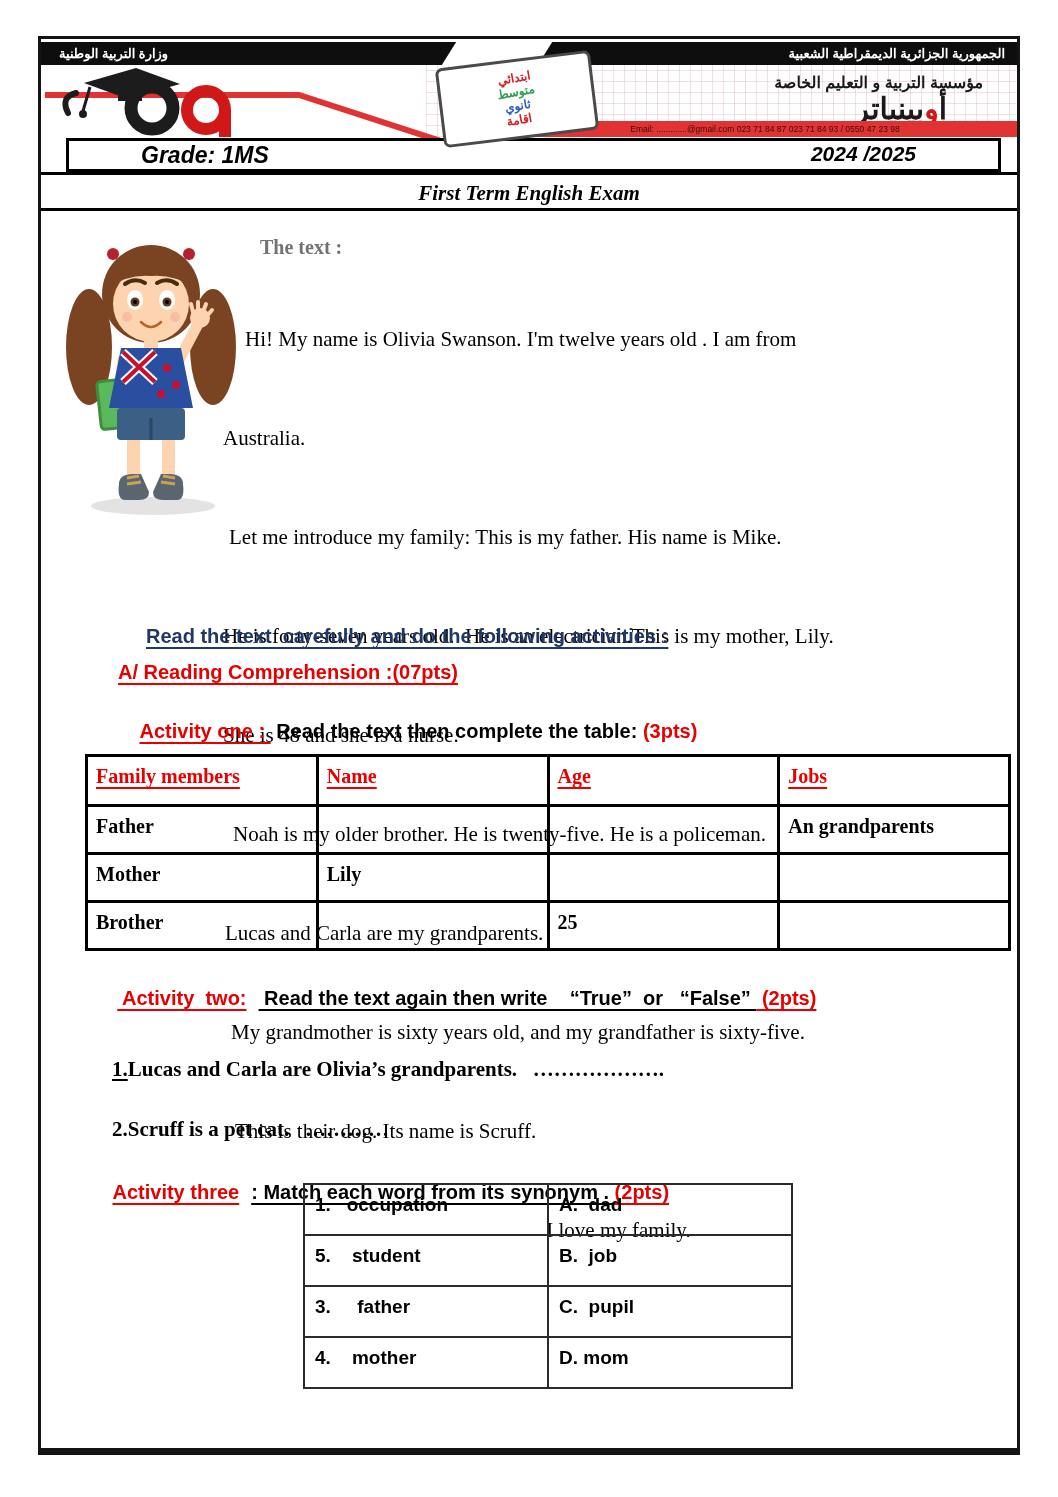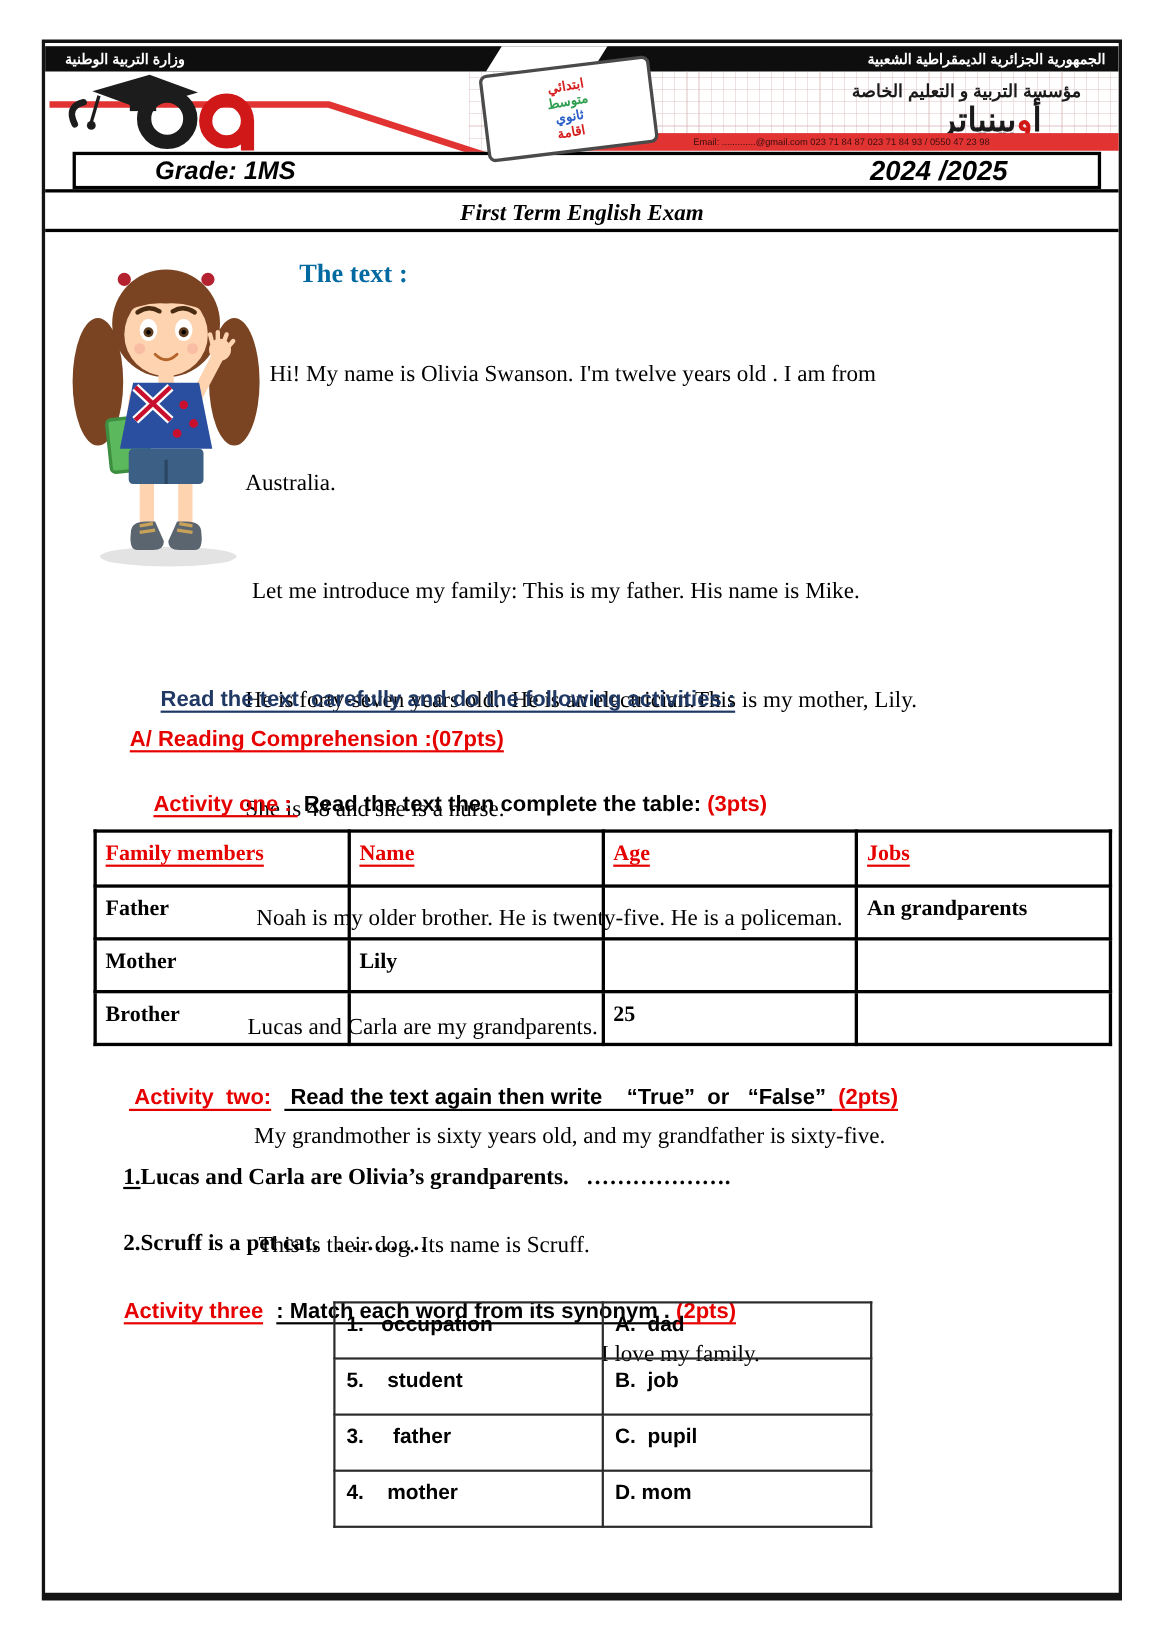--- a/index.html
+++ b/index.html
@@ -25,25 +25,25 @@
   .school-name .red-letter { color:#d01818; }
   .level-card { position:absolute; left:398px; top:20px; width:156px; height:80px; background:#fff;
     border:3px solid #4a4a4a; border-radius:7px; transform:rotate(-7deg); z-index:5;
     display:flex; flex-direction:column; align-items:center; justify-content:center; }
   .level-card div { font-size:12px; font-weight:bold; line-height:14px; transform:rotate(-3deg); }
   .lv0 { color:#d42020; } .lv1 { color:#2e9e4f; } .lv2 { color:#2b5fc7; } .lv3 { color:#d42020; }
   .contact-strip { position:absolute; left:398px; top:82px; width:580px; height:16px; background:#e23333;
     font-size:8.5px; line-height:16px; color:#3b0d0d; text-align:center; white-space:nowrap; overflow:hidden;margin-left:36px; }
   .grade-row { position:absolute; left:25px; top:99px; width:935px; height:34px; border:3px solid #000; background:#fff; }
   .grade-row .grade { position:absolute; left:72px; top:1px; font-size:23px; font-weight:bold; font-style:italic; }
-  .grade-row .year  { position:absolute; right:82px; top:1px; font-size:25px; font-weight:bold; font-style:italic; }
+  .grade-row .year  { position:absolute; right:82px; top:1px; font-size:21px; font-weight:bold; font-style:italic; }
   .title-row { position:absolute; left:0; top:133px; width:100%; height:39px; border-top:3px solid #000; border-bottom:3px solid #000;
     text-align:center; font-family:"Liberation Serif", serif; font-size:21px; font-weight:bold; font-style:italic; line-height:37px; }
   
-  .text-label { position:absolute; left:231px; top:197px; color:#0369a1; font-family:"Liberation Serif", serif; font-size:24px; font-weight:bold; }
+  .text-label { position:absolute; left:219px; top:197px; color:#737373; font-family:"Liberation Serif", serif; font-size:20px; font-weight:bold; }
   .reading { position:absolute; left:180px; top:218px; width:795px; font-family:"Liberation Serif", serif;
     font-size:21px; font-weight:normal; color:#000; line-height:33px; white-space:pre; }
   .reading .closing { text-align:center; white-space:normal; }
   
   .instr { position:absolute; left:105px; top:586px; color:#203864; font-size:20px; font-weight:bold;
     text-decoration:underline; text-underline-offset:4px; white-space:pre; }
   .partA { position:absolute; left:77px; top:622px; color:#e60000; font-size:20px; font-weight:bold;
     text-decoration:underline; text-underline-offset:4px; }
   .act-line { position:absolute; font-size:20px; font-weight:bold; white-space:pre; }
   .act1 { left:77px; top:658px; }

